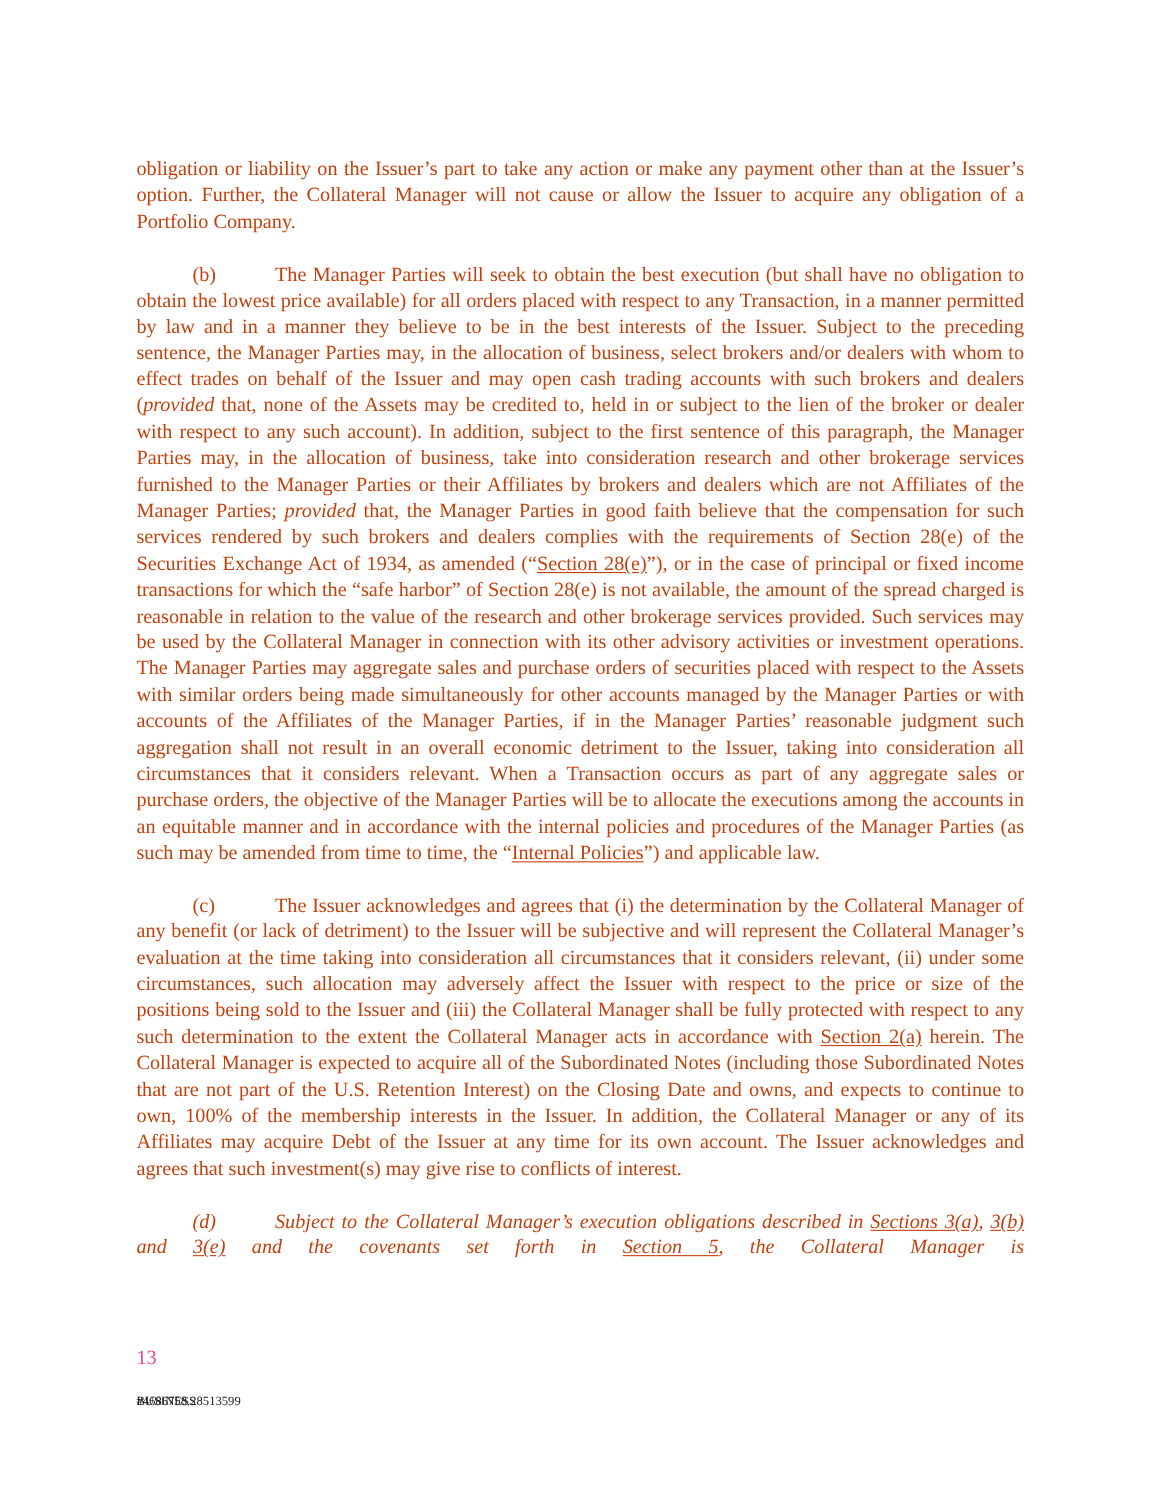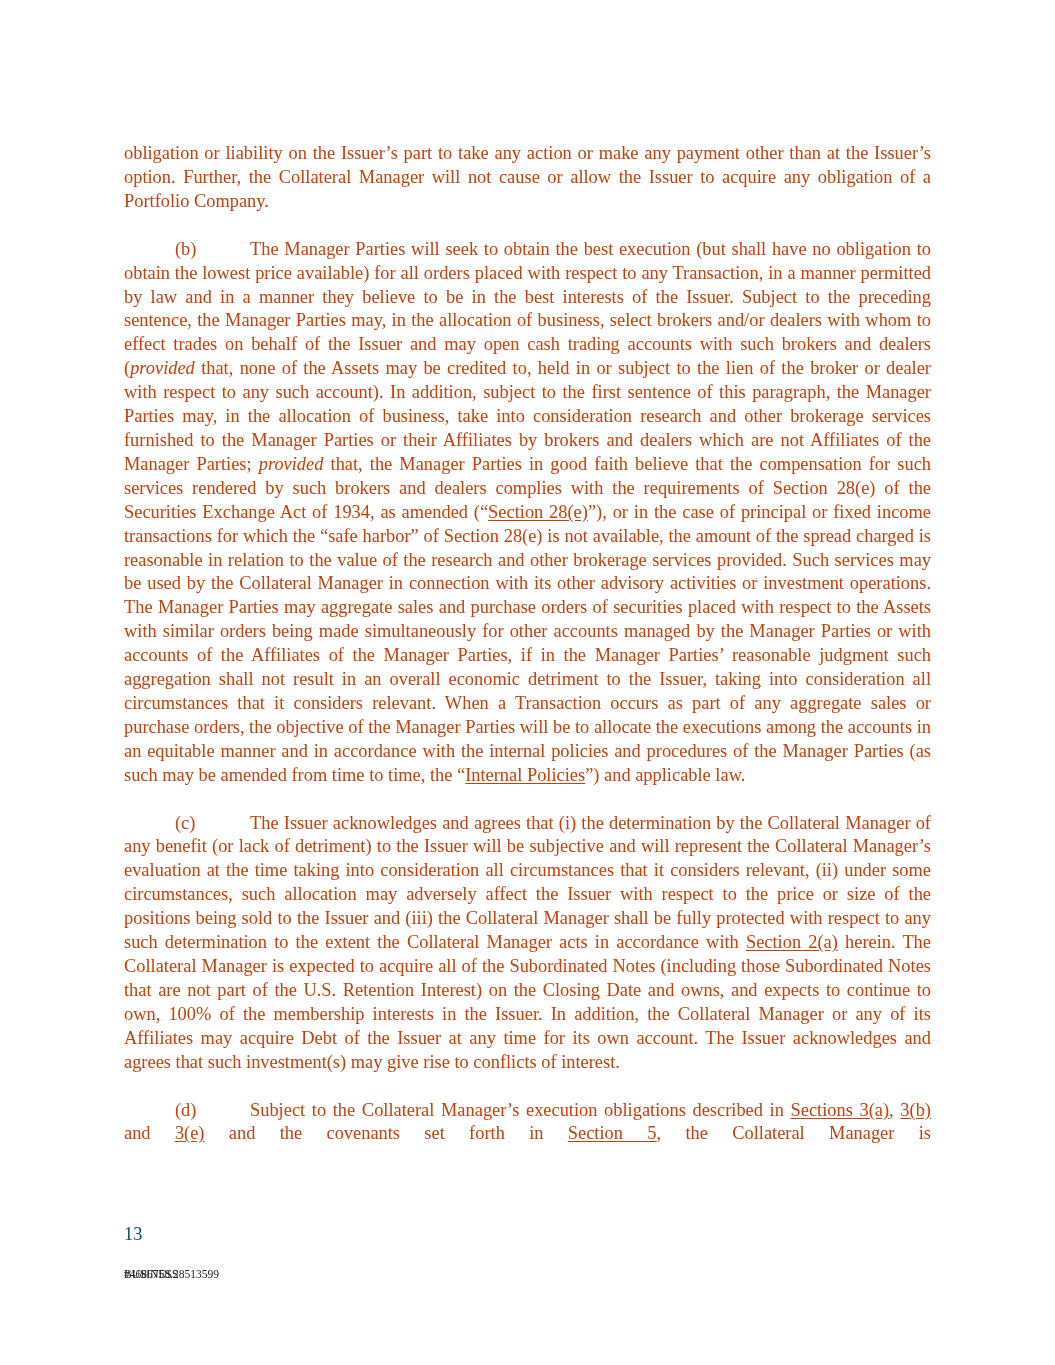--- a/index.html
+++ b/index.html
@@ -7,41 +7,41 @@
   .page {
     position: absolute; left: 124px; top: 142px; width: 807px;
     font-family: "Liberation Serif", serif; font-size: 18.4px; line-height: 23.9px;
     color: #c2410c;
   }
   .para { margin: 0 0 24px 0; text-align: justify; text-align-last: left; }
   .label { display: inline-block; width: 75px; padding-left: 51px; text-indent: 0; }
   u { text-decoration: underline; text-underline-offset: 2px; }
   .pagenum {
     position: absolute; left: 124px; top: 1224px;
-    font-family: "Liberation Serif", serif; font-size: 18.4px; color: #0c4a6e;
+    font-family: "Liberation Serif", serif; font-size: 18.4px; color: #ec4899;
   }
   .footer {
     position: absolute; left: 124px; top: 1268px;
     font-family: "Liberation Serif", serif; font-size: 11.5px; color: #222;
   }
   .footer span { position: absolute; left: 0; top: 0; white-space: nowrap; }
 </style>
 </head>
 <body>
 
 <div class="page">
   <p class="para">
     <span>obligation or liability on the Issuer’s part to take any action or make any payment other than at the Issuer’s option.  Further, the Collateral Manager will not cause or allow the Issuer to acquire any obligation of a Portfolio Company.</span>
   </p>
 
   <p class="para"><span class="label">(b)</span><span>The Manager Parties will seek to obtain the best execution (but shall have no obligation to obtain the lowest price available) for all orders placed with respect to any Transaction, in a manner permitted by law and in a manner they believe to be in the best interests of the Issuer.  Subject to the preceding sentence, the Manager Parties may, in the allocation of business, select brokers and/or dealers with whom to effect trades on behalf of the Issuer and may open cash trading accounts with such brokers and dealers (</span><i>provided</i><span> that, none of the Assets may be credited to, held in or subject to the lien of the broker or dealer with respect to any such account).  In addition, subject to the first sentence of this paragraph, the Manager Parties may, in the allocation of business, take into consideration research and other brokerage services furnished to the Manager Parties or their Affiliates by brokers and dealers which are not Affiliates of the Manager Parties; </span><i>provided</i><span> that, the Manager Parties in good faith believe that the compensation for such services rendered by such brokers and dealers complies with the requirements of Section 28(e) of the Securities Exchange Act of 1934, as amended (“</span><u>Section 28(e)</u><span>”), or in the case of principal or fixed income transactions for which the “safe harbor” of Section 28(e) is not available, the amount of the spread charged is reasonable in relation to the value of the research and other brokerage services provided.  Such services may be used by the Collateral Manager in connection with its other advisory activities or investment operations.  The Manager Parties may aggregate sales and purchase orders of securities placed with respect to the Assets with similar orders being made simultaneously for other accounts managed by the Manager Parties or with accounts of the Affiliates of the Manager Parties, if in the Manager Parties’ reasonable judgment such aggregation shall not result in an overall economic detriment to the Issuer, taking into consideration all circumstances that it considers relevant.  When a Transaction occurs as part of any aggregate sales or purchase orders, the objective of the Manager Parties will be to allocate the executions among the accounts in an equitable manner and in accordance with the internal policies and procedures of the Manager Parties (as such may be amended from time to time, the “</span><u>Internal Policies</u><span>”) and applicable law.</span></p>
 
   <p class="para"><span class="label">(c)</span><span>The Issuer acknowledges and agrees that (i) the determination by the Collateral Manager of any benefit (or lack of detriment) to the Issuer will be subjective and will represent the Collateral Manager’s evaluation at the time taking into consideration all circumstances that it considers relevant, (ii) under some circumstances, such allocation may adversely affect the Issuer with respect to the price or size of the positions being sold to the Issuer and (iii) the Collateral Manager shall be fully protected with respect to any such determination to the extent the Collateral Manager acts in accordance with </span><u>Section 2(a)</u><span> herein.  The Collateral Manager is expected to acquire all of the Subordinated Notes (including those Subordinated Notes that are not part of the U.S. Retention Interest) on the Closing Date and owns, and expects to continue to own, 100% of the membership interests in the Issuer.  In addition, the Collateral Manager or any of its Affiliates may acquire Debt of the Issuer at any time for its own account. The Issuer acknowledges and agrees that such investment(s) may give rise to conflicts of interest.</span></p>
 
-  <p class="para" style="text-align-last: justify;"><span class="label">(d)</span><span>Subject to the Collateral Manager’s execution obligations described in </span><u>Sections 3(a)</u><span>, </span><u>3(b)</u><span> and </span><u>3(e)</u><span> and the covenants set forth in </span><u>Section 5</u><span>, the Collateral Manager is</span></p>
+  <p class="para" style="text-align-last: justify; font-style: italic;"><span class="label">(d)</span><span>Subject to the Collateral Manager’s execution obligations described in </span><u>Sections 3(a)</u><span>, </span><u>3(b)</u><span> and </span><u>3(e)</u><span> and the covenants set forth in </span><u>Section 5</u><span>, the Collateral Manager is</span></p>
 </div>
 
 <div class="pagenum">13</div>
 
 <div class="footer">
   <span>BUSINESS</span>
   <span>#4686758.28513599</span>
 </div>
 
 </body></html>

